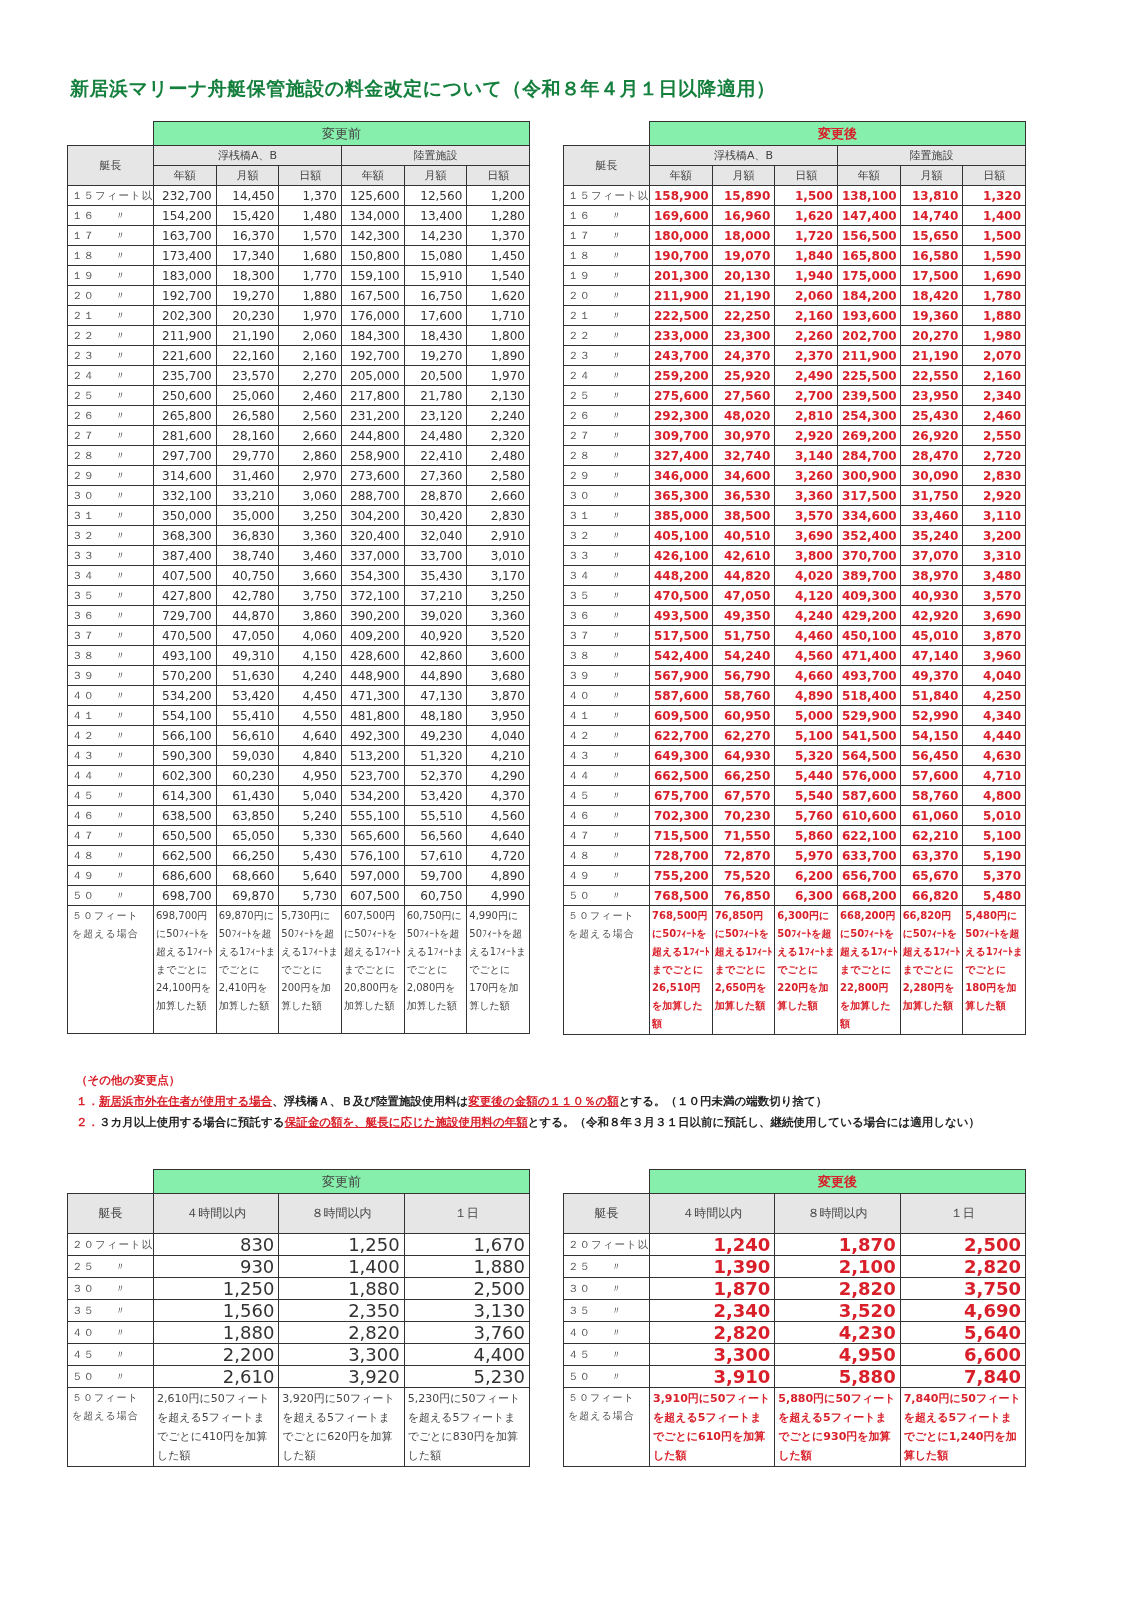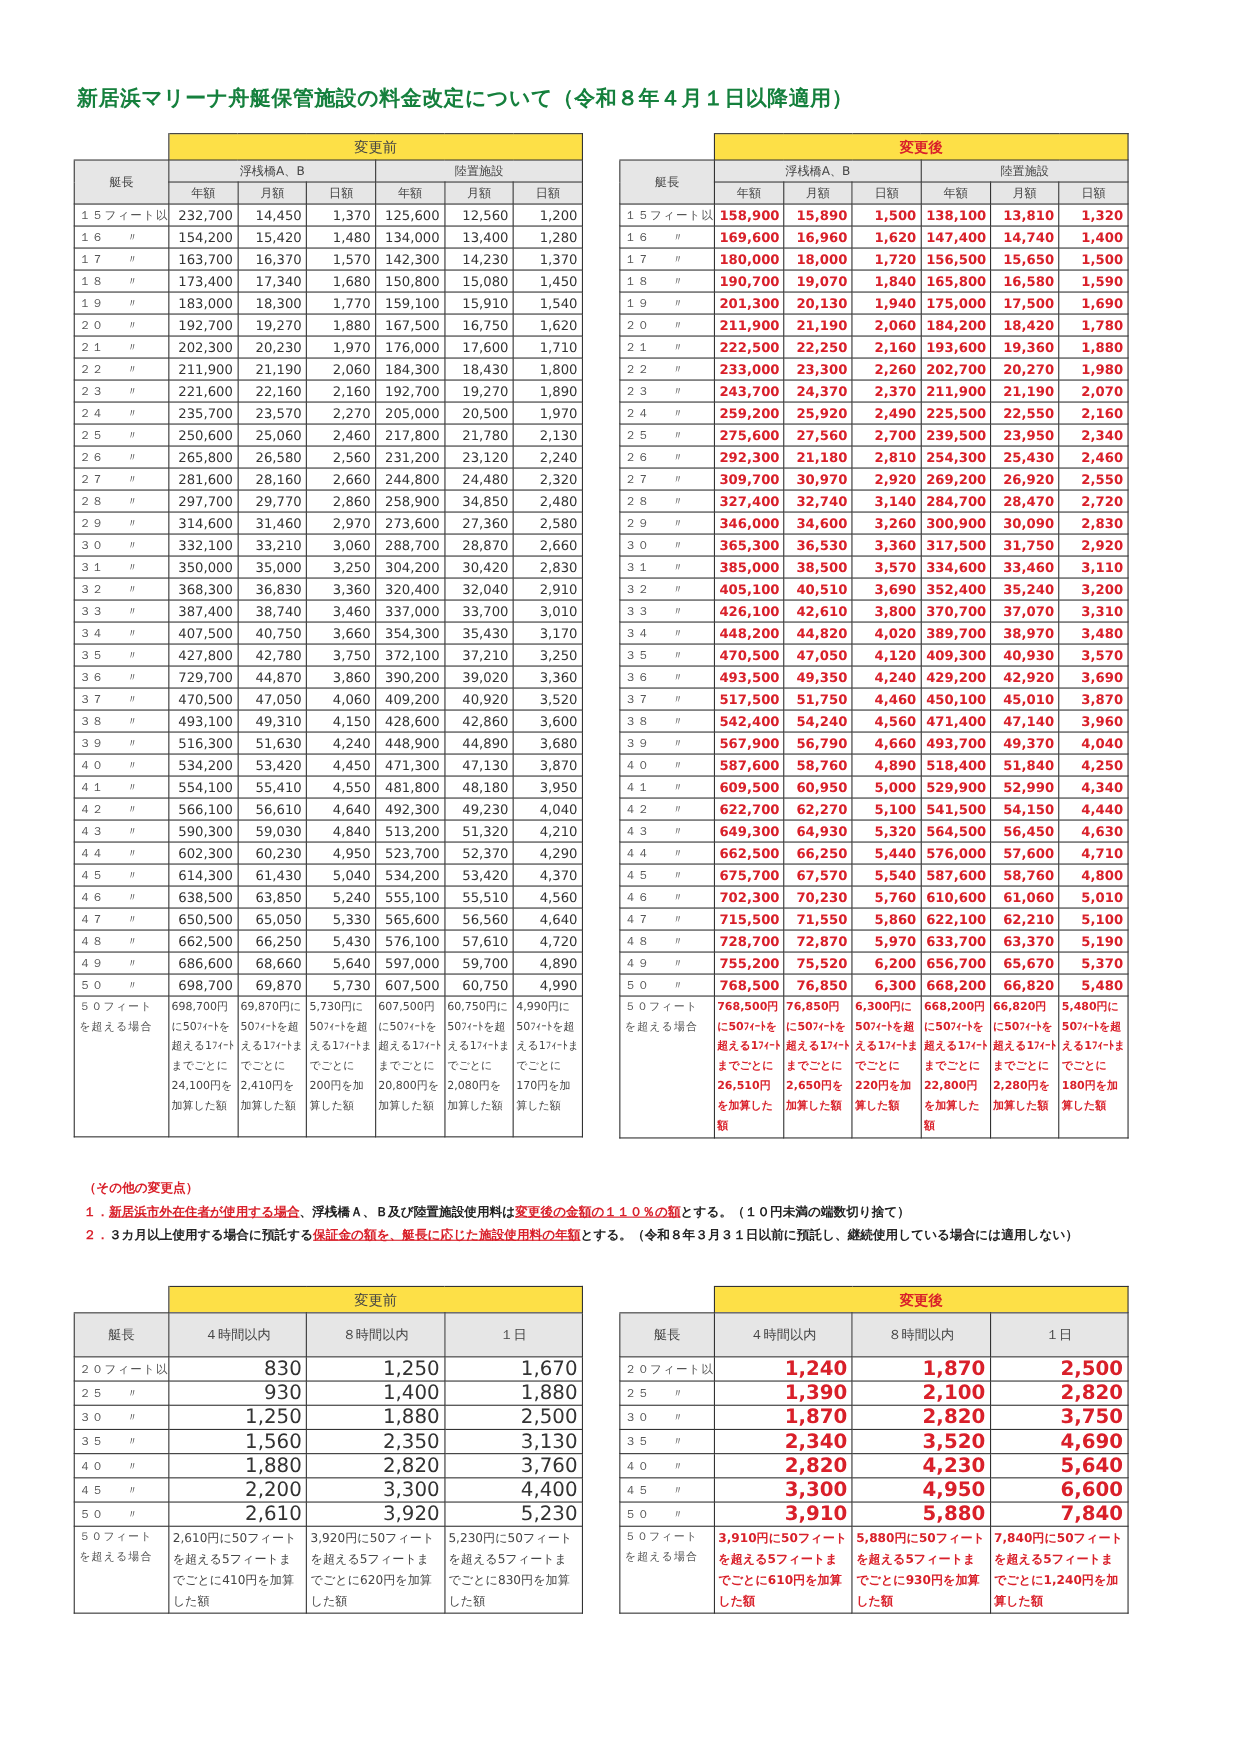--- a/index.html
+++ b/index.html
@@ -2,21 +2,21 @@
 <html><head>
 <meta charset="utf-8">
 <style>
   html, body { margin:0; padding:0; background:#fff; }
   body { width:1132px; height:1600px; position:relative; font-family:"DejaVu Sans", "Liberation Sans", sans-serif; color:#222; overflow:hidden; }
   .title { position:absolute; left:70px; top:76px; font-size:19px; font-weight:bold; letter-spacing:0.5px; color:#15803d; }
   .sec { position:absolute; font-size:12px; font-weight:bold; color:#222;margin-top:44px; }
   table { border-collapse:collapse; position:absolute; table-layout:fixed; }
   td, th { border:1px solid #333; font-size:11px; padding:0 4px; height:20px; font-weight:normal; box-sizing:border-box; white-space:nowrap; overflow:hidden; }
   th { background:#e6e6e6; color:#444; text-align:center; }
-  th.top { background:#fde047; border-top:1.5px solid #333; font-size:13px; height:24px; }
+  th.top { background:#86efac; border-top:1.5px solid #333; font-size:13px; height:24px; }
   th.top.red { color:#d9202a; font-weight:bold; }
   th.blank { background:#fff; border:none; border-right:1px solid #333; border-bottom:1px solid #333; }
   td.len { color:#555; font-size:10.5px; text-align:left; letter-spacing:1px; }
   td.len .ditto { margin-left:20px; }
   td.num { text-align:right; color:#333; font-size:12px; }
   td.num.red { color:#d9202a; font-weight:bold; }
   td.note { white-space:normal; vertical-align:top; font-size:10px; line-height:18px; padding:1px 2px; height:128px; color:#444; }
   td.note.red { color:#d9202a; font-weight:bold; }
   td.lennote { white-space:normal; vertical-align:top; font-size:10px; line-height:18px; padding:1px 4px; color:#555; letter-spacing:1px; }
   .notes { position:absolute; left:76px; top:1070px; font-size:11.5px; line-height:21px; color:#222; }
@@ -181,21 +181,21 @@
         <td class="num">244,800</td>
         <td class="num">24,480</td>
         <td class="num">2,320</td>
       </tr>
       <tr>
         <td class="len"><span>２８</span><span class="ditto">〃</span></td>
         <td class="num">297,700</td>
         <td class="num">29,770</td>
         <td class="num">2,860</td>
         <td class="num">258,900</td>
-        <td class="num">34,850</td>
+        <td class="num">22,410</td>
         <td class="num">2,480</td>
       </tr>
       <tr>
         <td class="len"><span>２９</span><span class="ditto">〃</span></td>
         <td class="num">314,600</td>
         <td class="num">31,460</td>
         <td class="num">2,970</td>
         <td class="num">273,600</td>
         <td class="num">27,360</td>
         <td class="num">2,580</td>
@@ -276,21 +276,21 @@
         <td class="len"><span>３８</span><span class="ditto">〃</span></td>
         <td class="num">493,100</td>
         <td class="num">49,310</td>
         <td class="num">4,150</td>
         <td class="num">428,600</td>
         <td class="num">42,860</td>
         <td class="num">3,600</td>
       </tr>
       <tr>
         <td class="len"><span>３９</span><span class="ditto">〃</span></td>
-        <td class="num">516,300</td>
+        <td class="num">570,200</td>
         <td class="num">51,630</td>
         <td class="num">4,240</td>
         <td class="num">448,900</td>
         <td class="num">44,890</td>
         <td class="num">3,680</td>
       </tr>
       <tr>
         <td class="len"><span>４０</span><span class="ditto">〃</span></td>
         <td class="num">534,200</td>
         <td class="num">53,420</td>
@@ -526,21 +526,21 @@
         <td class="num red">275,600</td>
         <td class="num red">27,560</td>
         <td class="num red">2,700</td>
         <td class="num red">239,500</td>
         <td class="num red">23,950</td>
         <td class="num red">2,340</td>
       </tr>
       <tr>
         <td class="len"><span>２６</span><span class="ditto">〃</span></td>
         <td class="num red">292,300</td>
-        <td class="num red">21,180</td>
+        <td class="num red">48,020</td>
         <td class="num red">2,810</td>
         <td class="num red">254,300</td>
         <td class="num red">25,430</td>
         <td class="num red">2,460</td>
       </tr>
       <tr>
         <td class="len"><span>２７</span><span class="ditto">〃</span></td>
         <td class="num red">309,700</td>
         <td class="num red">30,970</td>
         <td class="num red">2,920</td>

